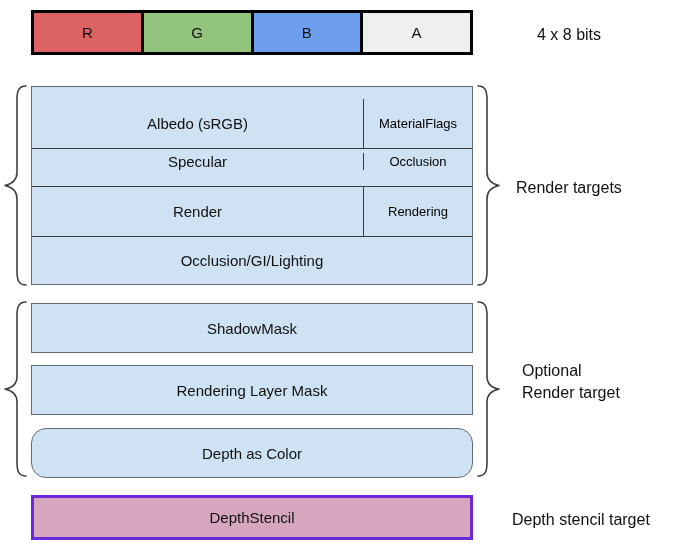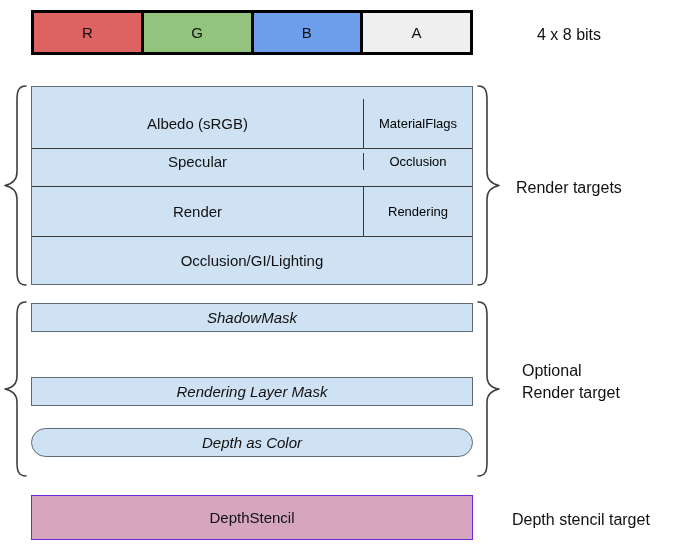--- a/index.html
+++ b/index.html
@@ -95,44 +95,43 @@
   .rt-row.r3 .rt-main {
     width: 100%;
     border-right: none;
   }
 
   
   .opt-box {
     position: absolute;
     left: 31px;
     width: 442px;
-    height: 29px;
+    height: 50px;
     box-sizing: border-box;
     border: 1px solid #5f6b74;
     background: #cfe2f3;
     display: flex;
     align-items: center;
     justify-content: center;
     font-size: 15px;
     color: #111111;
-    font-style: italic;
   }
   .opt-box.o0 { top: 303px; }
-  .opt-box.o1 { top: 377px; }
+  .opt-box.o1 { top: 365px; }
   .opt-box.o2 { top: 428px; border-radius: 15px; }
 
   
   .ds-box {
     position: absolute;
     left: 31px;
     top: 495px;
     width: 442px;
     height: 45px;
     box-sizing: border-box;
-    border: 1px solid #6d28d9;
+    border: 3px solid #6d28d9;
     background: #d5a6bd;
     display: flex;
     align-items: center;
     justify-content: center;
     font-size: 15px;
     color: #111111;
   }
 
   
   .side-label {

